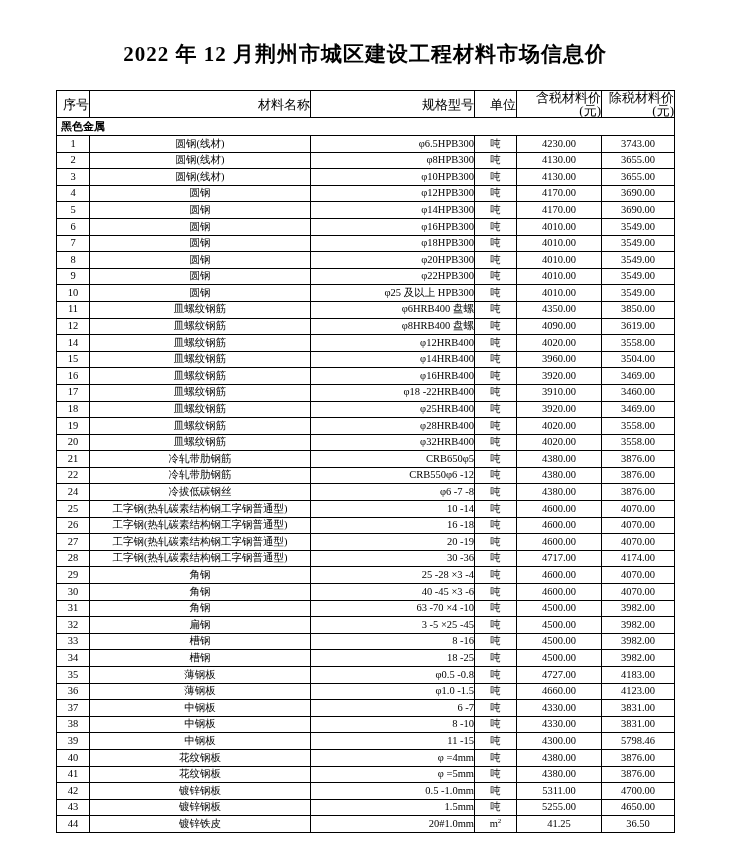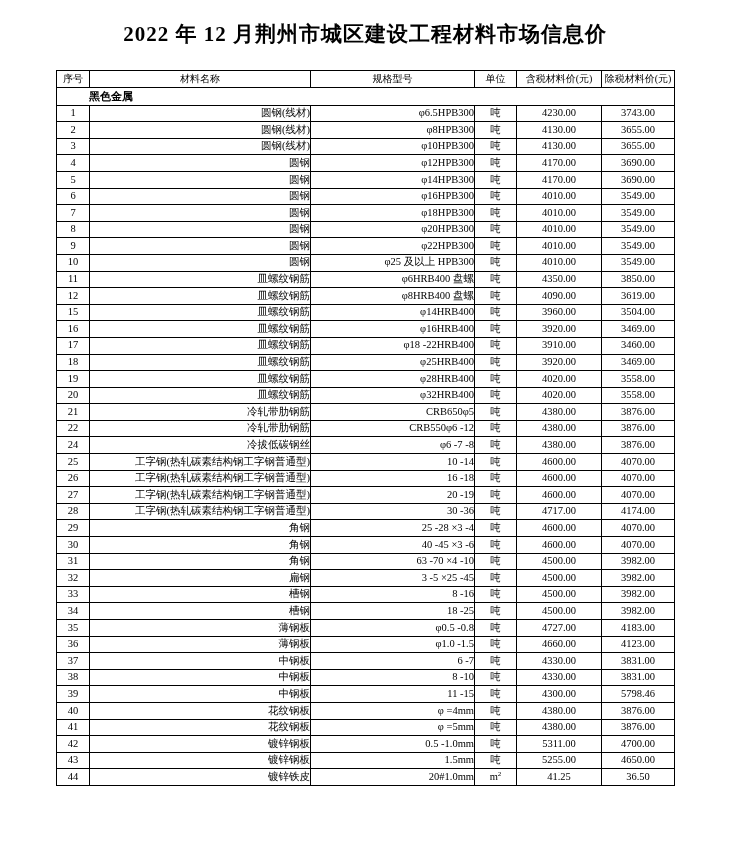--- a/index.html
+++ b/index.html
@@ -15,21 +15,21 @@
     overflow: hidden;
   }
   .page {
     position: relative;
     width: 730px;
     height: 850px;
     background: #ffffff;
   }
   .doc-title {
     margin: 0;
-    padding-top: 20px;
+    padding-top: 40px;
     text-align: center;
     font-size: 21px;
     font-weight: bold;
     letter-spacing: 1px;
     font-family: "Liberation Serif", "DejaVu Serif", serif;
   }
   .table-wrap {
     margin: 22px auto 0 auto;
     width: 618px;
   }
@@ -43,37 +43,37 @@
   table.price-table th,
   table.price-table td {
     border: 1px solid #000000;
     padding: 0;
     height: 15.6px;
     vertical-align: middle;
     font-weight: normal;
   }
   thead th {
     height: 26px;
-    font-size: 10px;
-    text-align: center;
+    font-size: 13px;
+    text-align: right;
     font-weight: normal;
   }
   col.c-no      { width: 33px; }
   col.c-name    { width: 221px; }
   col.c-spec    { width: 164px; }
   col.c-unit    { width: 42px; }
   col.c-price1  { width: 85px; }
   col.c-price2  { width: 73px; }
 
   td.cell-no {
     text-align: center;
     font-size: 10.5px;
   }
   td.cell-name {
-    text-align: right;
+    text-align: center;
     padding-left: 5px;
     font-size: 10.5px;
     white-space: nowrap;
     overflow: hidden;
   }
   td.cell-spec {
     text-align: right;
     padding-left: 4px;
     font-size: 10.5px;
     white-space: nowrap;
@@ -83,21 +83,21 @@
     text-align: center;
     font-size: 10.5px;
   }
   td.cell-price {
     text-align: center;
     font-size: 10.5px;
   }
   tr.section-row td {
     height: 17px;
     text-align: left;
-    padding-left: 32px;
+    padding-left: 4px;
     font-weight: bold;
     font-size: 11px;
   }
   .sup {
     font-size: 7px;
     vertical-align: super;
     line-height: 0;
   }
 </style>
 </head>
@@ -221,20 +221,28 @@
           </tr>
           <tr>
             <td class="cell-no">12</td>
             <td class="cell-name">皿螺纹钢筋</td>
             <td class="cell-spec">φ8HRB400 盘螺</td>
             <td class="cell-unit">吨</td>
             <td class="cell-price">4090.00</td>
             <td class="cell-price">3619.00</td>
           </tr>
           <tr>
+            <td class="cell-no">14</td>
+            <td class="cell-name">皿螺纹钢筋</td>
+            <td class="cell-spec">φ12HRB400</td>
+            <td class="cell-unit">吨</td>
+            <td class="cell-price">4020.00</td>
+            <td class="cell-price">3558.00</td>
+          </tr>
+          <tr>
             <td class="cell-no">15</td>
             <td class="cell-name">皿螺纹钢筋</td>
             <td class="cell-spec">φ14HRB400</td>
             <td class="cell-unit">吨</td>
             <td class="cell-price">3960.00</td>
             <td class="cell-price">3504.00</td>
           </tr>
           <tr>
             <td class="cell-no">16</td>
             <td class="cell-name">皿螺纹钢筋</td>

